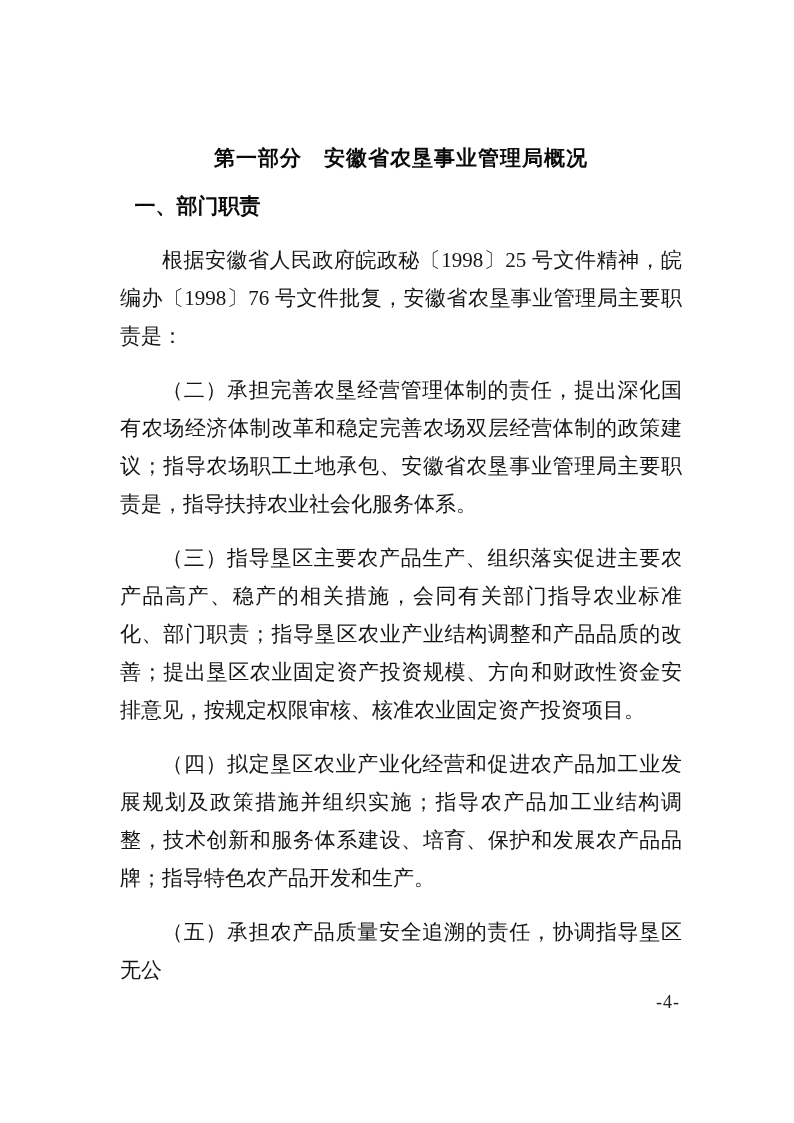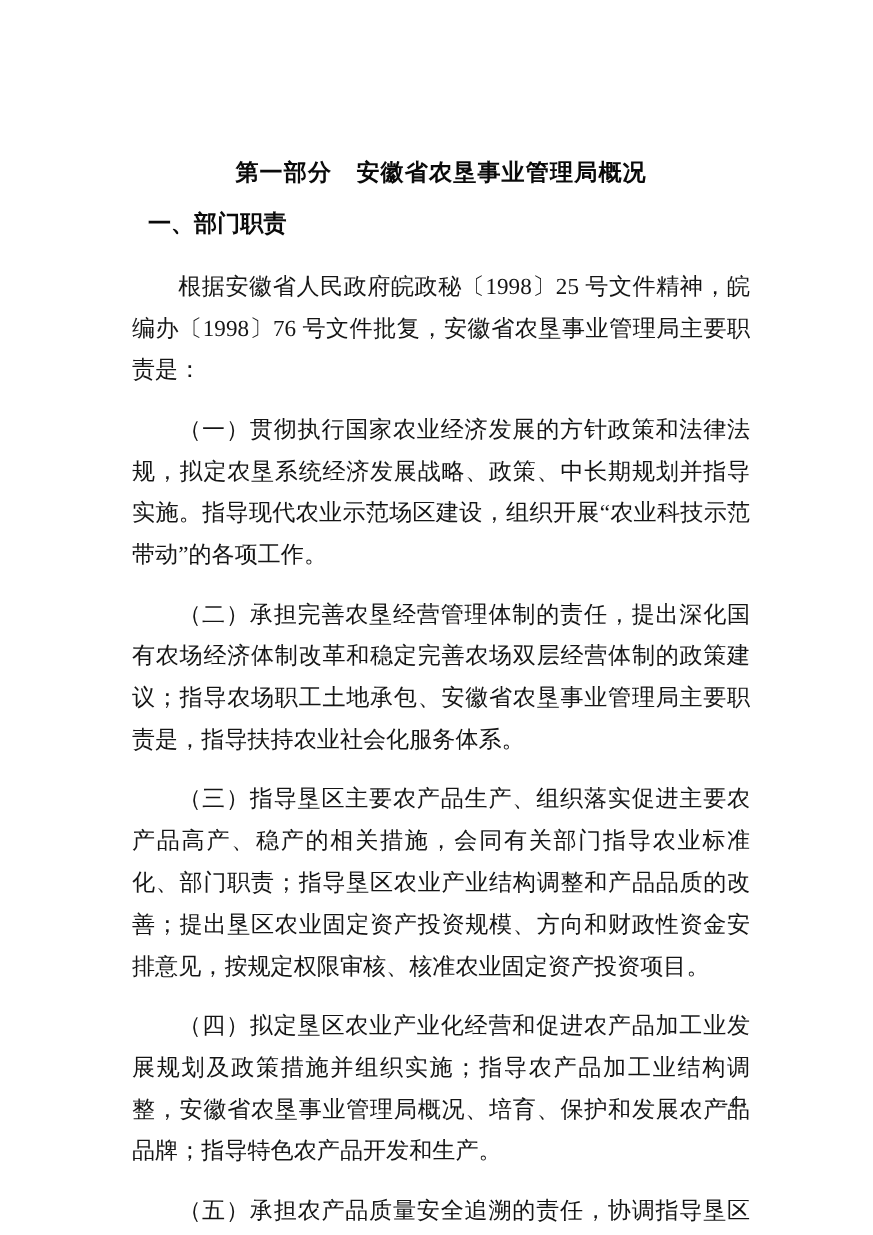--- a/index.html
+++ b/index.html
@@ -27,21 +27,21 @@
     font-family: "Liberation Sans", "DejaVu Sans", sans-serif;
     font-weight: 700;
     font-size: 21px;
     line-height: 38px;
     text-align: center;
     letter-spacing: 1px;
     color: #0a0a0a;
   }
   .section-heading {
     margin: 10px 0 0 0;
-    font-family: Liberation Mono, monospace;
+    font-family: Liberation Sans, sans-serif;
     font-weight: 700;
     font-size: 21px;
     line-height: 38px;
     text-indent: 1.45em;
     color: #0a0a0a;
   }
   .body-paragraph {
     margin: 16px;
     font-size: 21px;
     line-height: 38px;
@@ -64,20 +64,19 @@
   }
 </style>
 </head>
 <body>
 
 <div class="page">
   <div class="content">
     <h1 class="doc-title">第一部分　安徽省农垦事业管理局概况</h1>
     <h2 class="section-heading">一、部门职责</h2>
     <p class="body-paragraph">根据安徽省人民政府皖政秘〔1998〕25 号文件精神，皖编办〔1998〕76 号文件批复，安徽省农垦事业管理局主要职责是：</p>
-    <p class="body-paragraph">（一）贯彻执行国家农业经济发展的方针政策和法律法规，拟定农垦系统经济发展战略、政策、中长期规划并指导实施。指导现代农业示范场区建设，组织开展“农业科技示范带动”的各项工作。</p>
     <p class="body-paragraph">（二）承担完善农垦经营管理体制的责任，提出深化国有农场经济体制改革和稳定完善农场双层经营体制的政策建议；指导农场职工土地承包、安徽省农垦事业管理局主要职责是，指导扶持农业社会化服务体系。</p>
     <p class="body-paragraph">（三）指导垦区主要农产品生产、组织落实促进主要农产品高产、稳产的相关措施，会同有关部门指导农业标准化、部门职责；指导垦区农业产业结构调整和产品品质的改善；提出垦区农业固定资产投资规模、方向和财政性资金安排意见，按规定权限审核、核准农业固定资产投资项目。</p>
-    <p class="body-paragraph">（四）拟定垦区农业产业化经营和促进农产品加工业发展规划及政策措施并组织实施；指导农产品加工业结构调整，安徽省农垦事业管理局概况、培育、保护和发展农产品品牌；指导特色农产品开发和生产。</p>
+    <p class="body-paragraph">（四）拟定垦区农业产业化经营和促进农产品加工业发展规划及政策措施并组织实施；指导农产品加工业结构调整，技术创新和服务体系建设、培育、保护和发展农产品品牌；指导特色农产品开发和生产。</p>
     <p class="body-paragraph">（五）承担农产品质量安全追溯的责任，协调指导垦区无公</p>
   </div>
   <div class="page-number">-4-</div>
 </div>
 
 </body></html>

